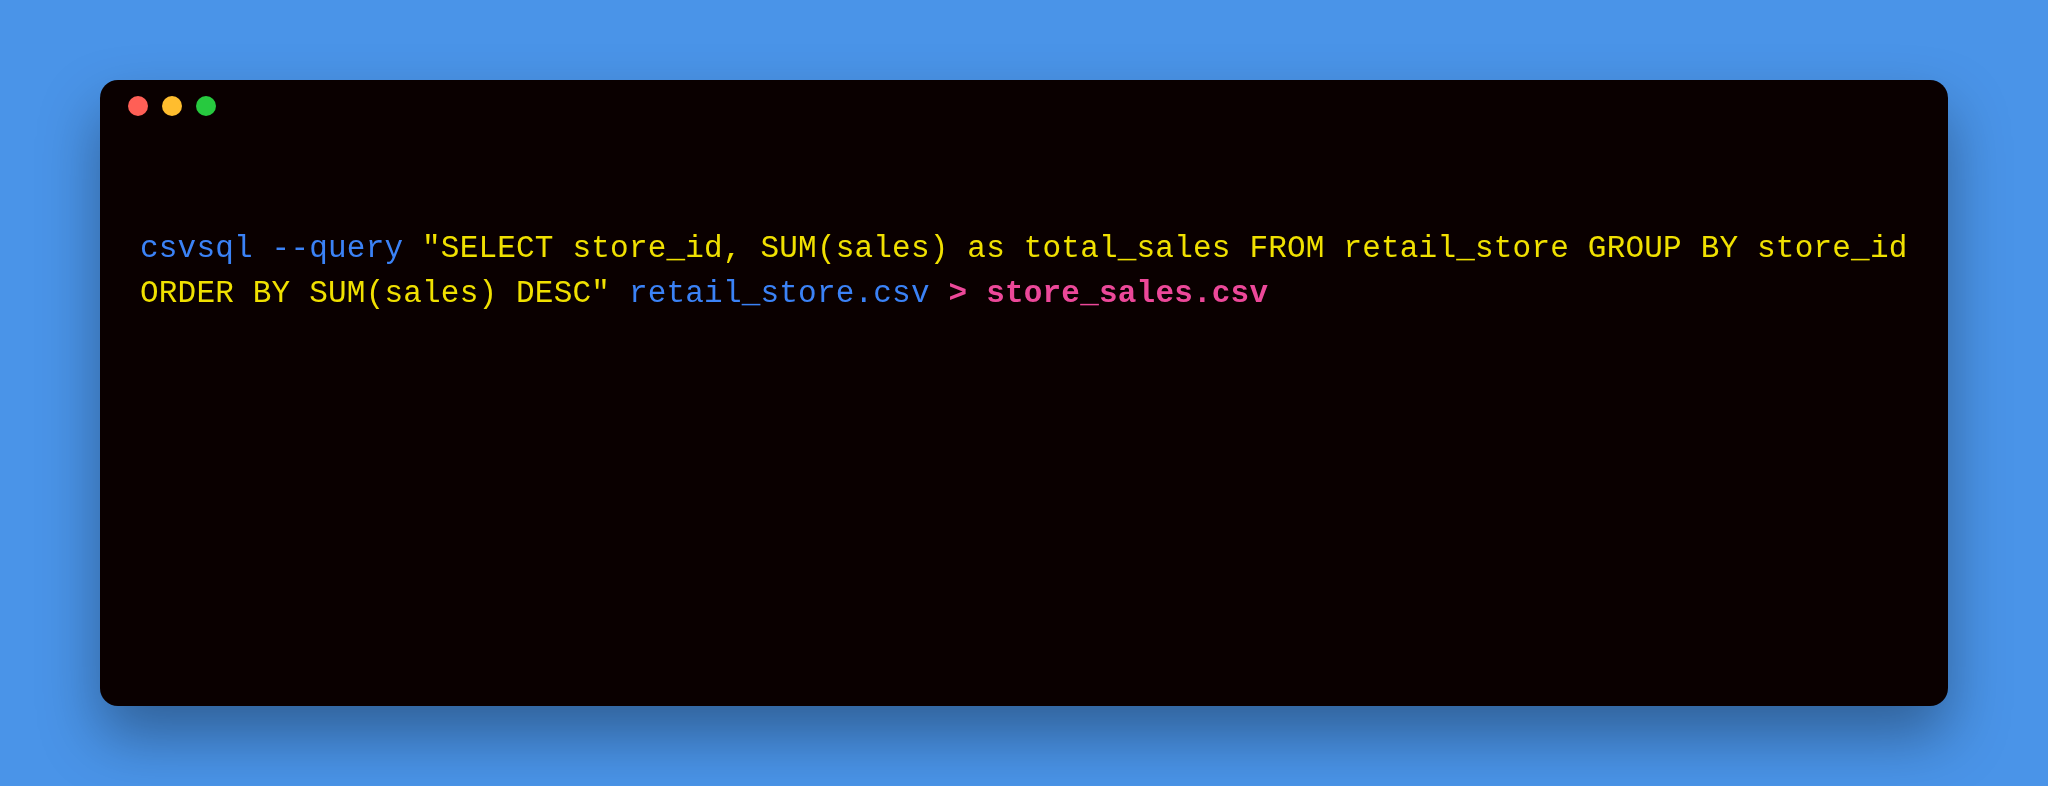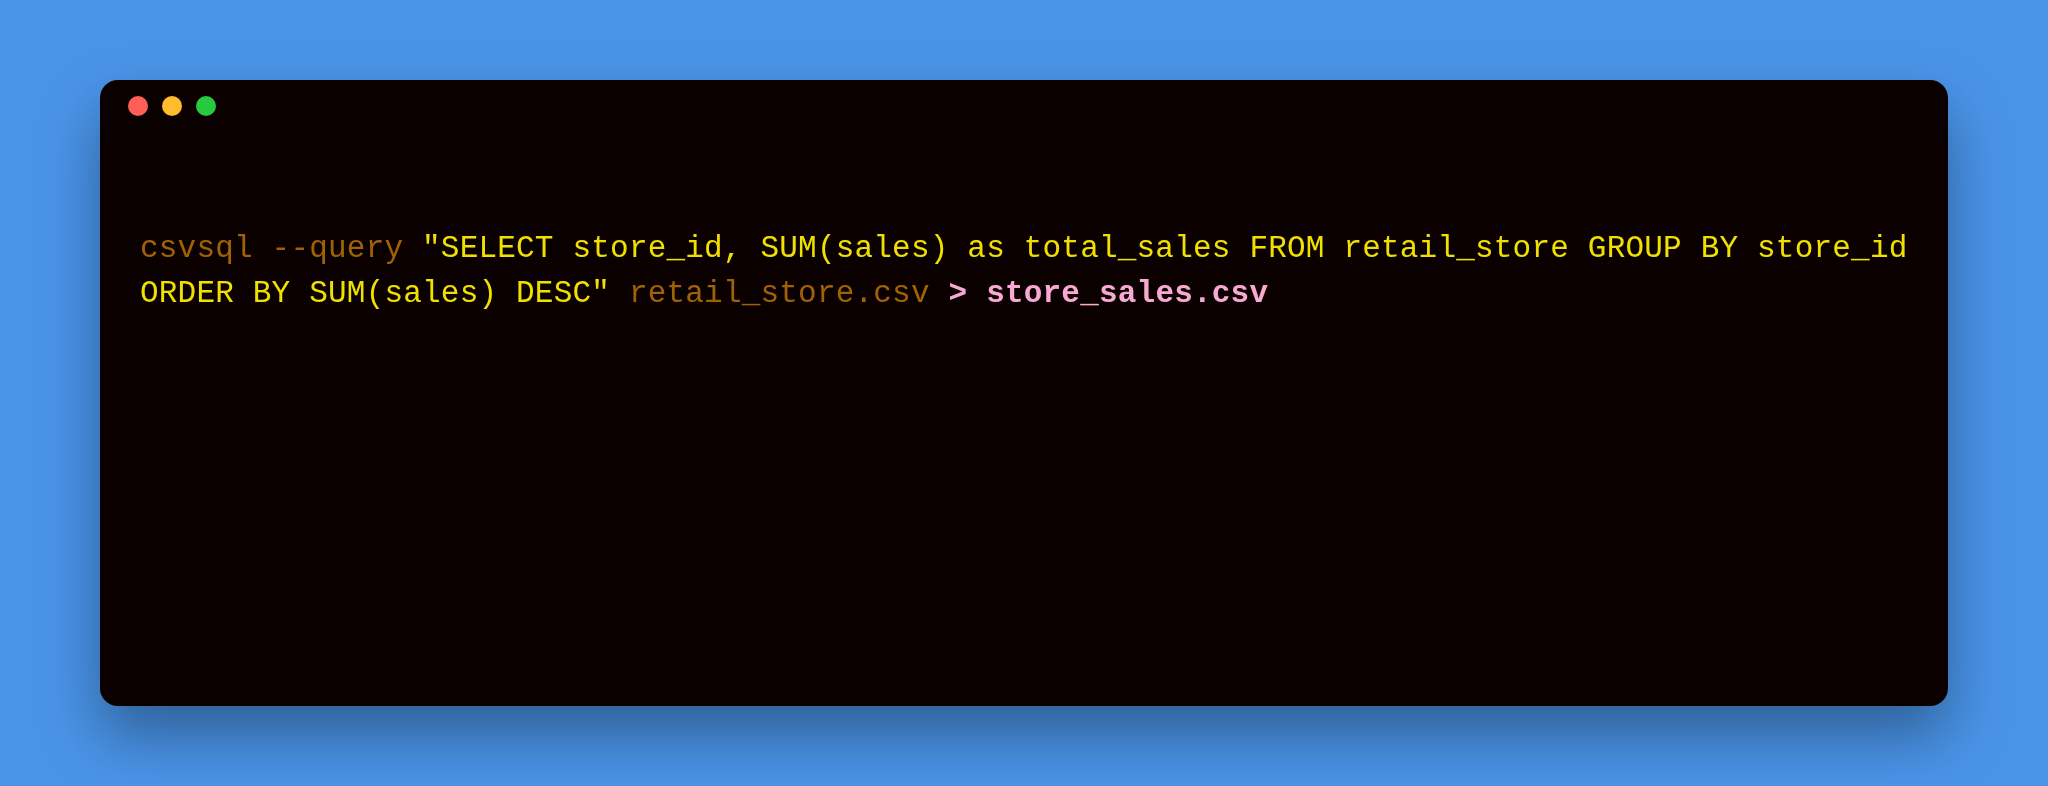--- a/index.html
+++ b/index.html
@@ -63,30 +63,30 @@
       line-height: 1.45;
       letter-spacing: 0.2px;
     }
     
     .code-line {
       white-space: pre-wrap;
       word-wrap: break-word;
     }
     
     .tok-default {
-      color: #a16207;
+      color: #3b82f6;
       margin-top: 14px;
     }
     
     .tok-string {
       color: #f0e000;
     }
     
     .tok-redirect {
-      color: #f9a8d4;
+      color: #ec4899;
       font-weight: 600;
     }
   </style>
 </head>
 <body>
 
 <div class="terminal-window">
   <div class="titlebar">
     <div class="traffic-light red"></div>
     <div class="traffic-light yellow"></div>

